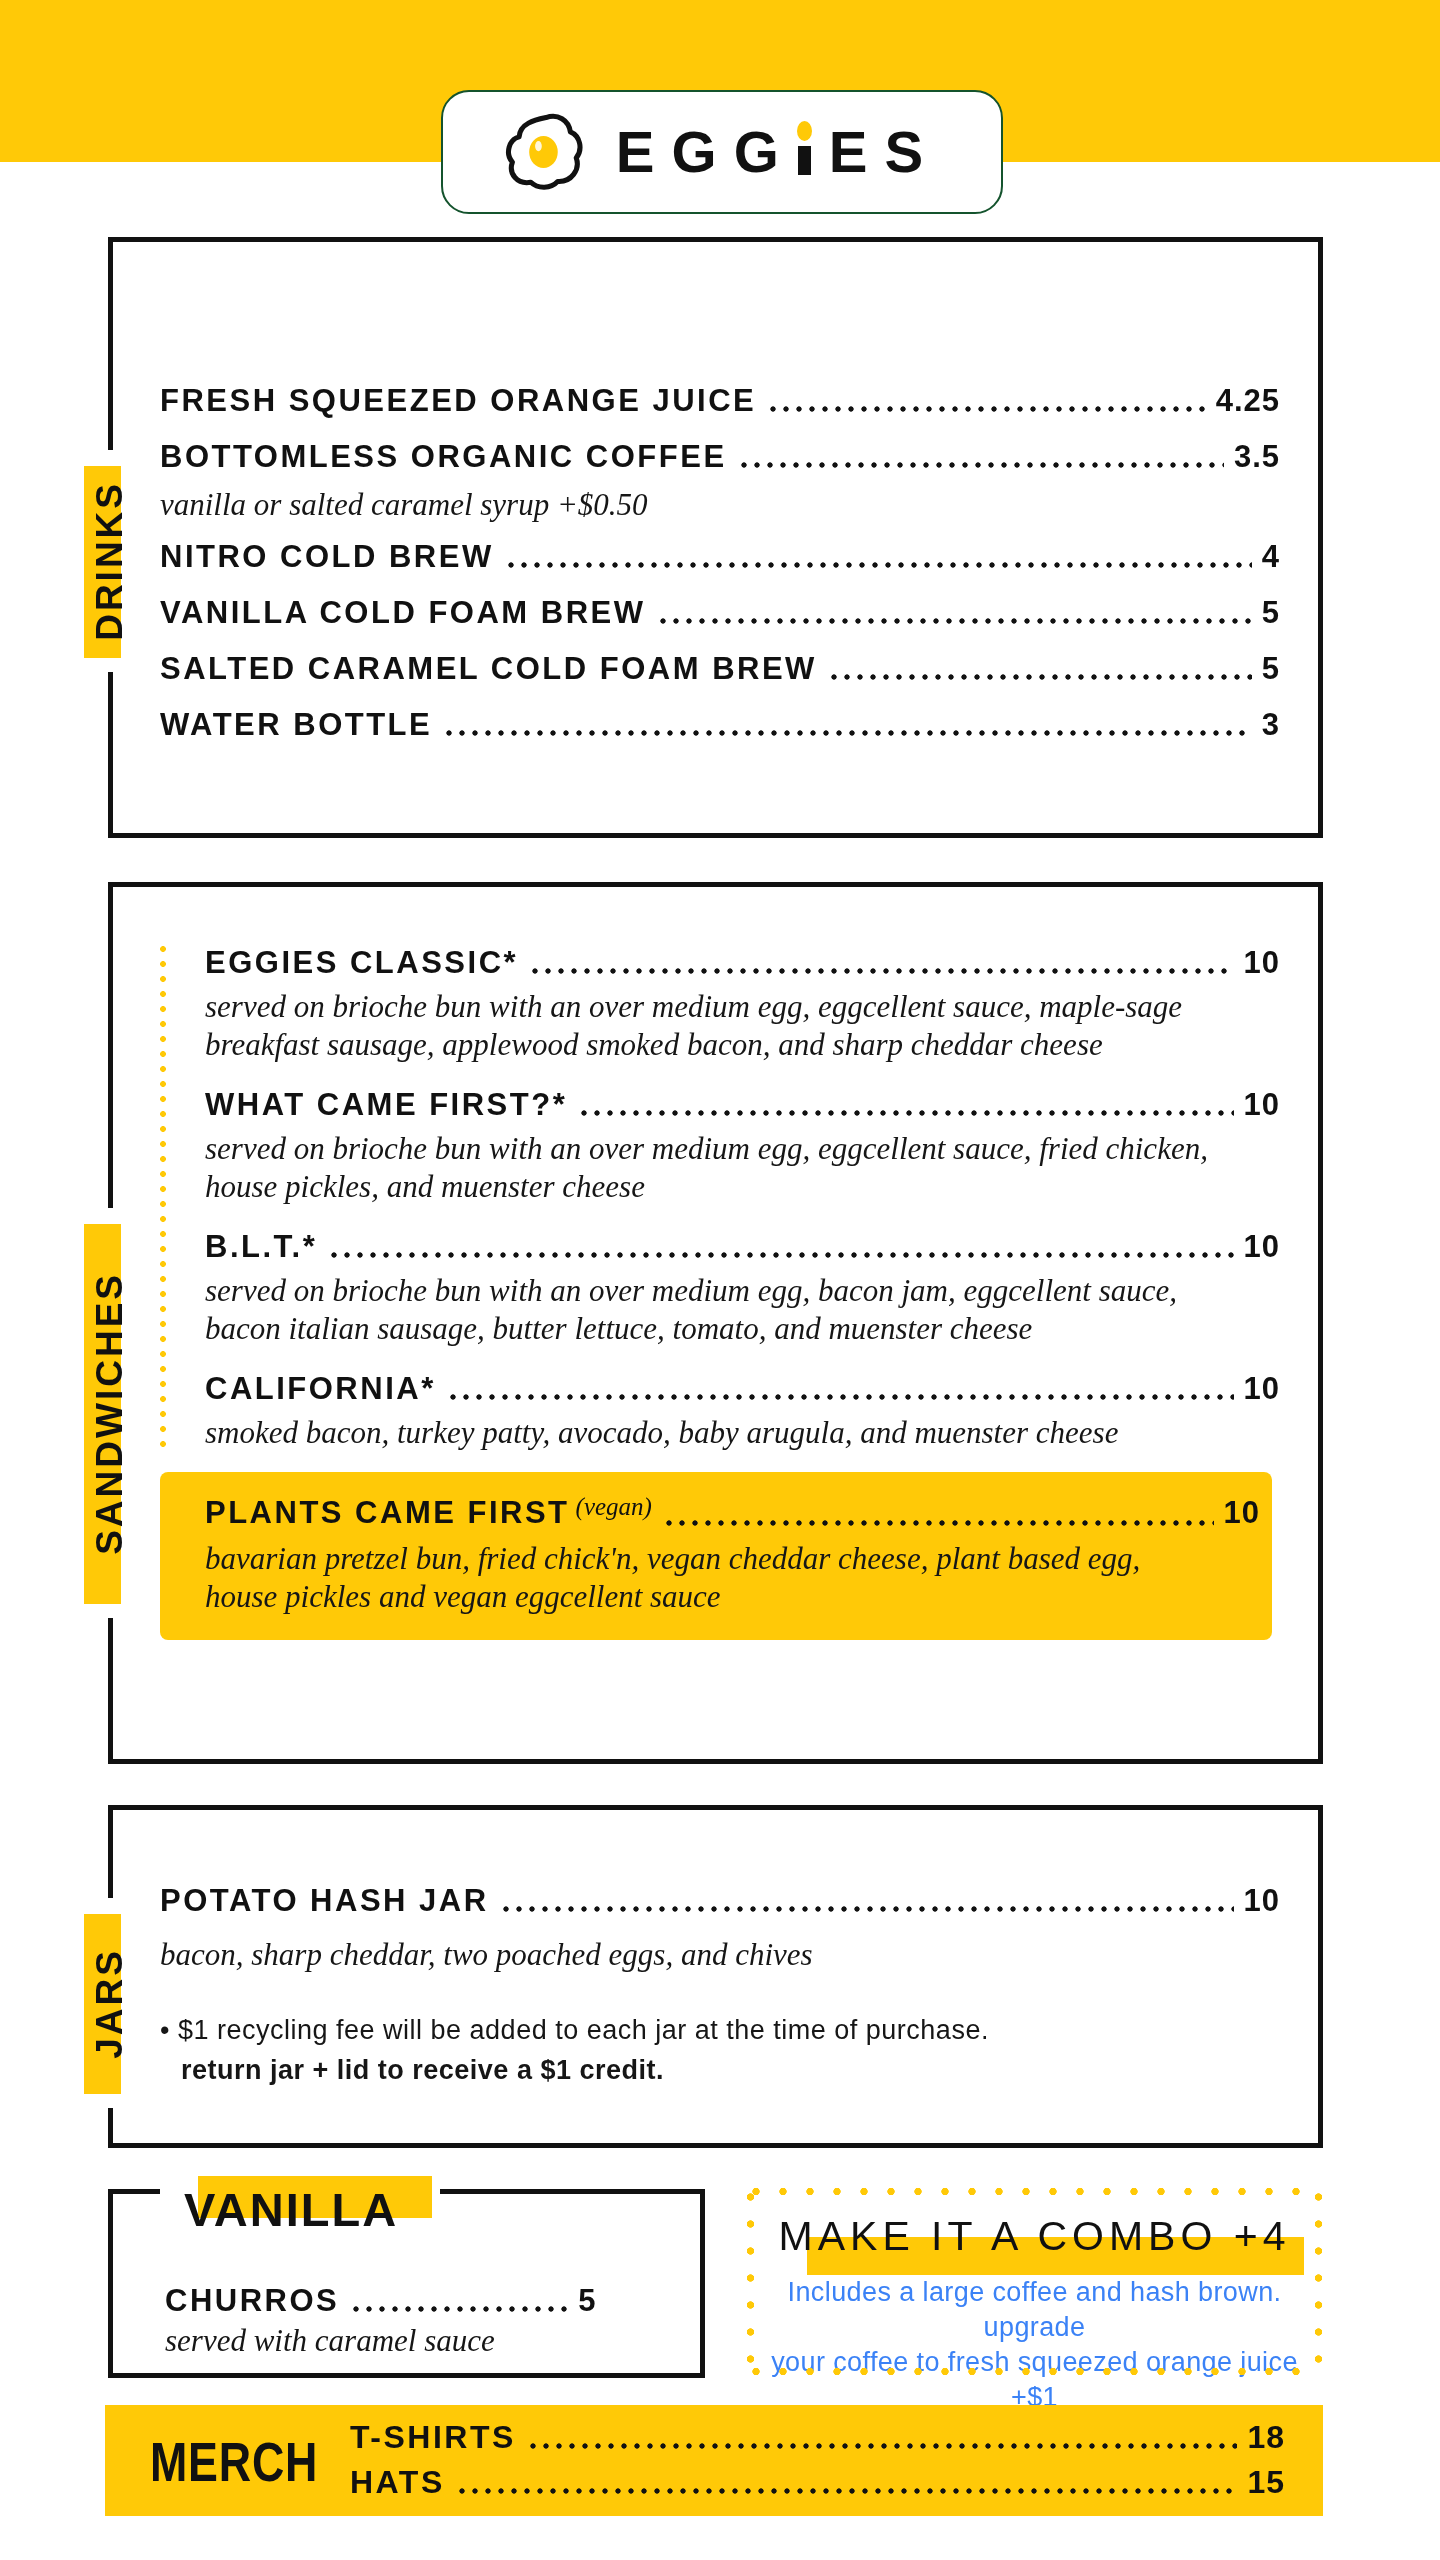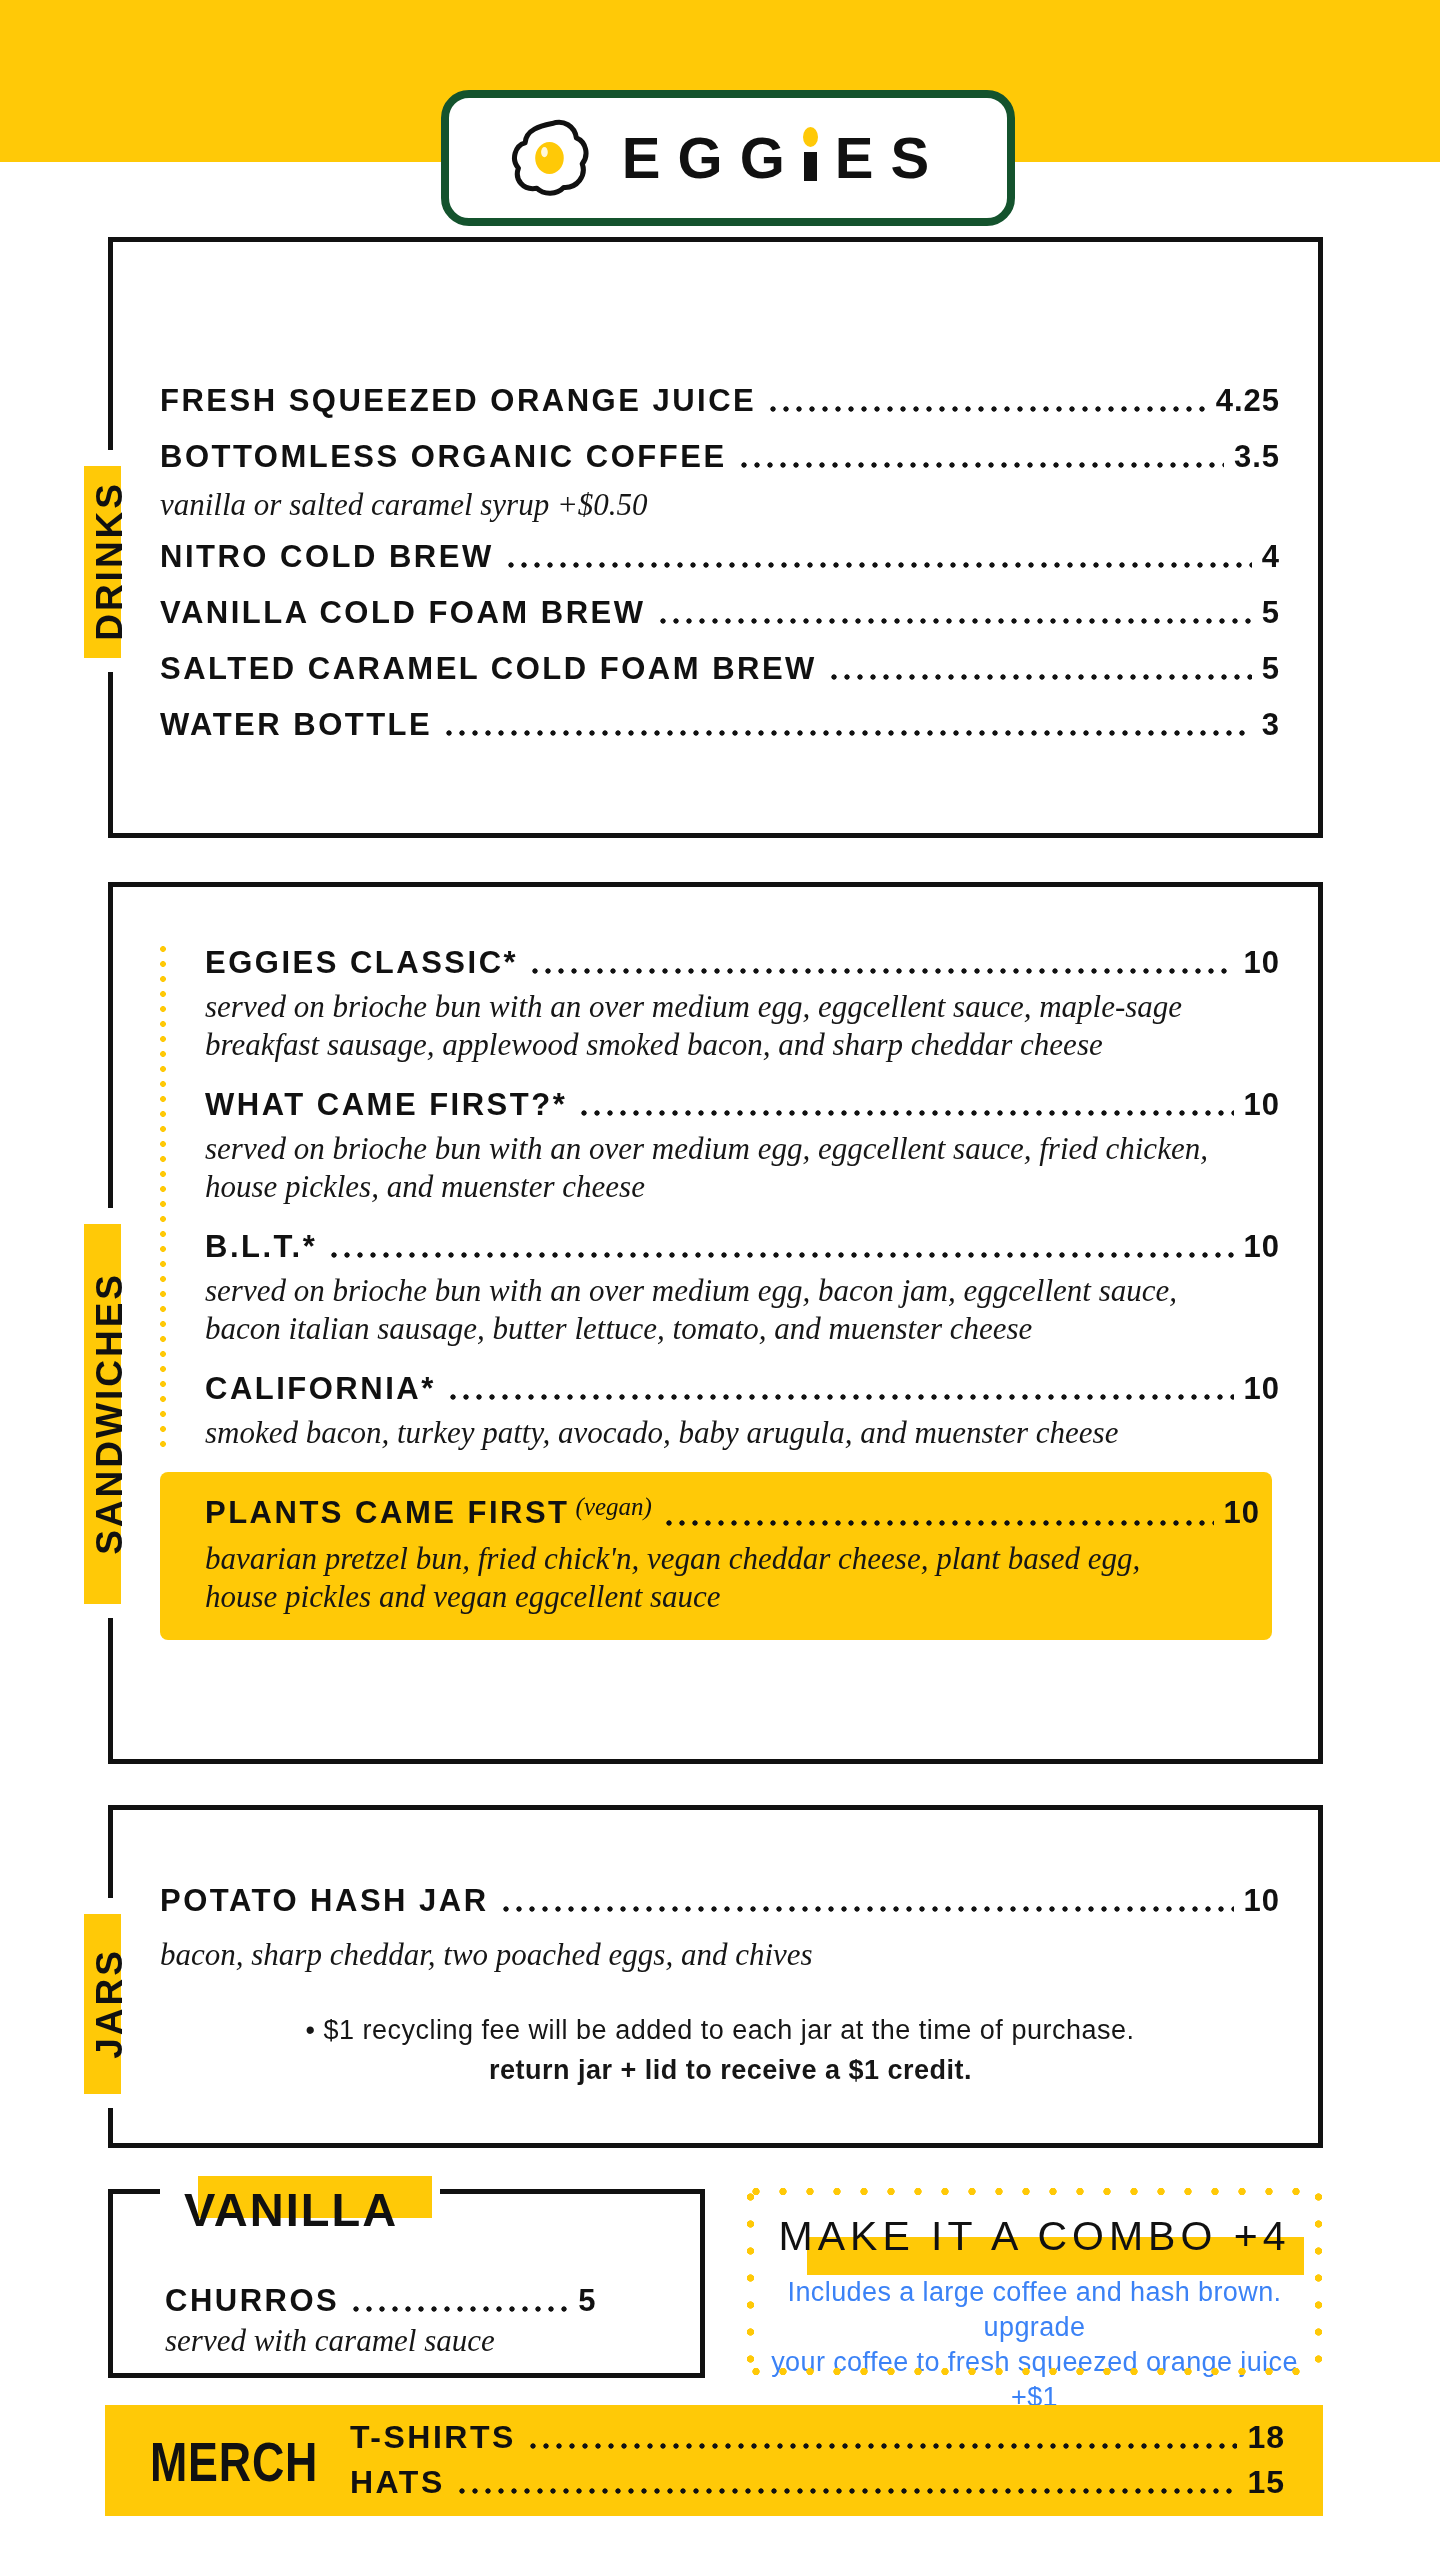--- a/index.html
+++ b/index.html
@@ -5,21 +5,21 @@
   html,body{margin:0;padding:0;}
   body{
     width:1440px;height:2560px;position:relative;background:#ffffff;
     font-family:"Liberation Sans", sans-serif;color:#111;
     -webkit-font-smoothing:antialiased;overflow:hidden;
   }
   .top-band{position:absolute;left:0;top:0;width:1440px;height:162px;background:#FFC907;}
   
   .logo-box{
     position:absolute;left:441px;top:90px;width:558px;height:120px;background:#fff;
-    border:8px solid #14532d;border-radius:28px;display:flex;align-items:center;justify-content:center;gap:22px;
+    border:2px solid #14532d;border-radius:28px;display:flex;align-items:center;justify-content:center;gap:22px;
   }
   .egg-ic{width:84px;height:84px;display:block;}
   .logo-text{display:flex;align-items:center;font-weight:700;font-size:58px;letter-spacing:17px;line-height:1;padding-left:6px;}
   .logo-i{position:relative;display:inline-block;width:15px;height:46px;margin:0 17px 0 1px;}
   .logo-i .i-stem{position:absolute;left:1px;bottom:0;width:13px;height:29px;background:#111;}
   .logo-i .i-dot{position:absolute;left:0;top:-8px;width:15px;height:20px;border-radius:50%;background:#FFC907;}
   .sr{position:absolute;width:1px;height:1px;overflow:hidden;clip:rect(0 0 0 0);font-size:0;}
   
   .box{position:absolute;border:5px solid #111;background:#fff;box-sizing:border-box;}
   .side-wrap{position:absolute;background:#fff;display:flex;align-items:center;justify-content:center;z-index:3;}
@@ -44,21 +44,21 @@
   .sw-item .row{margin-bottom:4px;}
   .ydots{position:absolute;left:47px;top:58px;height:508px;width:6px;
     background-image:radial-gradient(circle at 3px 4px,#FFC907 2.6px,transparent 3.2px);
     background-size:6px 15px;background-repeat:repeat-y;}
   .hl-block{background:#FFC907;margin:16px 8px 0 -45px;padding:20px 12px 24px 45px;border-radius:8px;}
   .hl-block .row{margin-bottom:4px;}
   .tag{font-family:"Liberation Serif", serif;font-style:italic;font-weight:400;font-size:25px;
     letter-spacing:0;margin-left:6px;position:relative;top:-8px;}
   
   .jars{left:108px;top:1805px;width:1215px;height:343px;padding:70px 38px 0 47px;}
-  .jar-note{margin-top:36px;font-size:27px;line-height:40px;letter-spacing:.5px;color:#161616;text-align:center;}
+  .jar-note{margin-top:36px;font-size:27px;line-height:40px;letter-spacing:.5px;color:#161616;}
   .jar-note span{display:block;}
   .jar-note .ind{padding-left:21px;font-weight:bold;}
   
   .dessert{left:108px;top:2189px;width:597px;height:189px;padding:86px 64px 0 52px;}
   .dessert-title{position:absolute;top:-16px;left:47px;width:280px;background:#fff;z-index:2;}
   .dessert-title .hl{position:absolute;top:-2px;left:38px;right:8px;height:42px;background:#FFC907;}
   .dessert-title .txt{position:relative;display:block;padding:9px 0 2px 24px;
     font-size:47px;line-height:46px;font-weight:700;letter-spacing:2px;}
   .dessert .row{margin-bottom:0;}
   .dessert .leader{flex:0 0 215px;}

